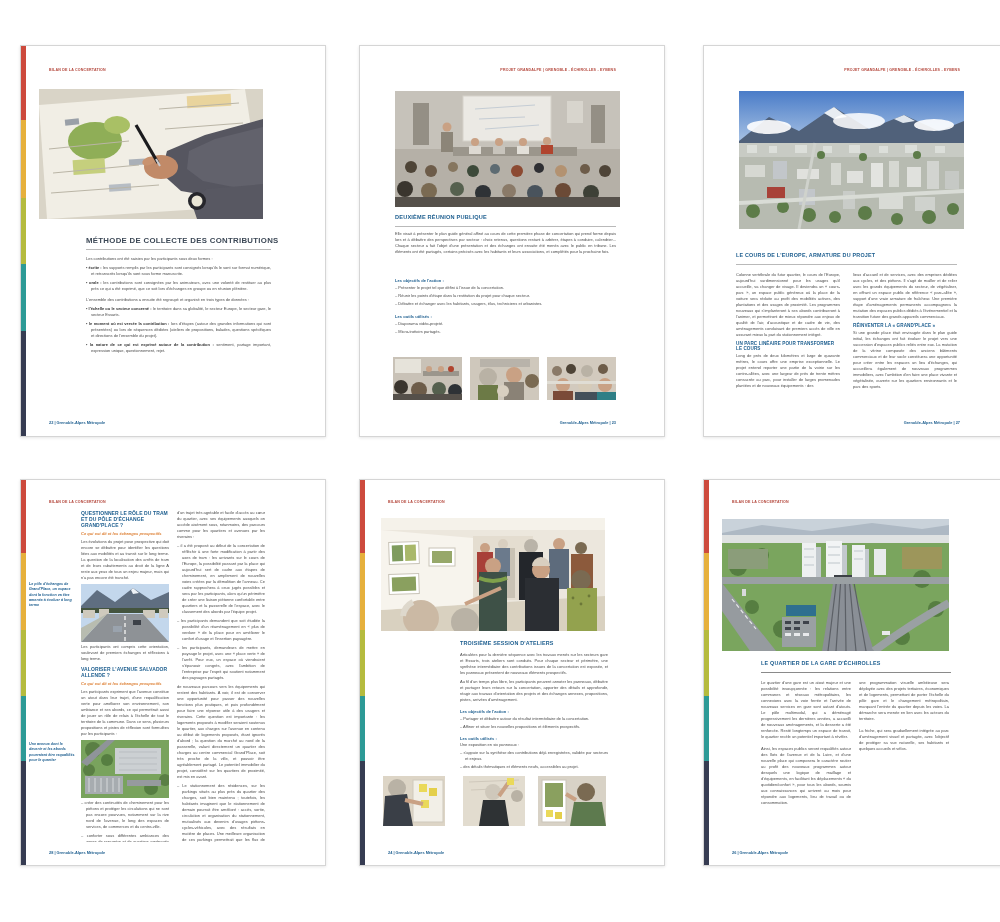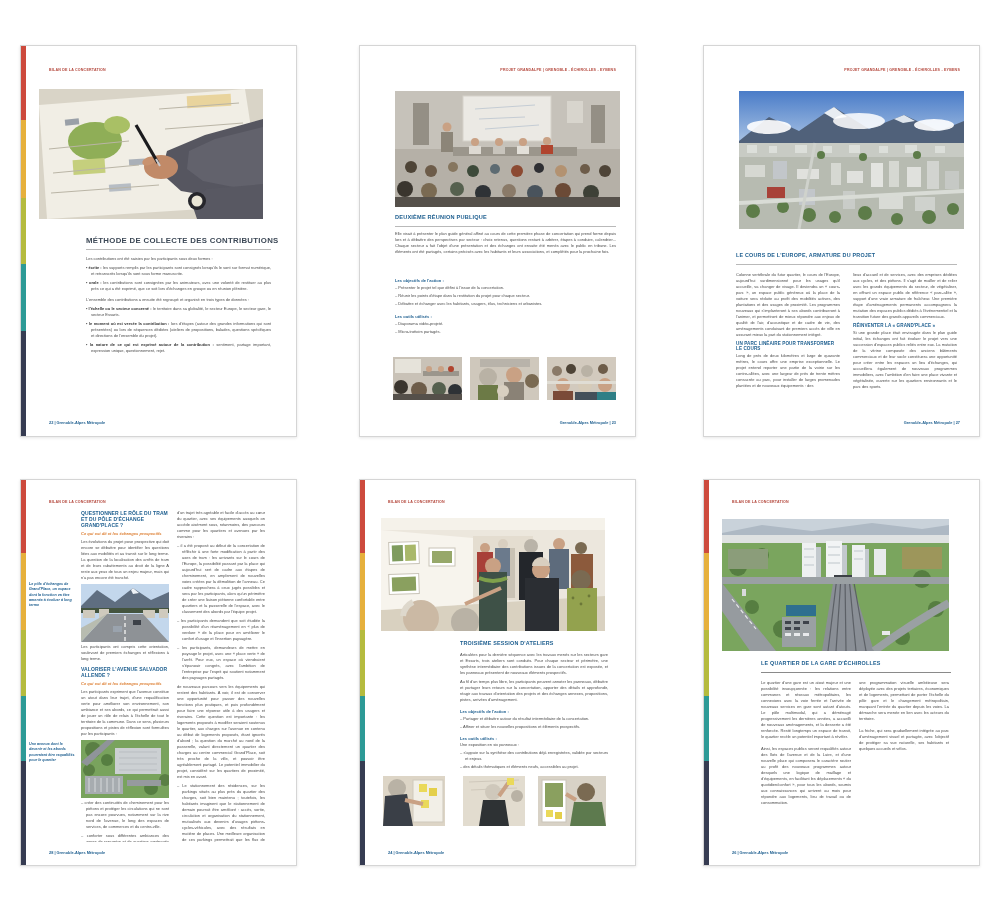--- a/index.html
+++ b/index.html
@@ -1,17 +1,17 @@
 <!DOCTYPE html>
 <html style="--red: #b4473c; --blue: #1d5e8f; --bigtitle: #3c4856; --orange: #dd7f33; --body: #4a4a4a; --border: #d5d5d5;"><head>
 <meta charset="utf-8">
 <style>
   html,body{margin:0;padding:0;background:#ffffff;width:1000px;height:922px;overflow:hidden;
     font-family:"Liberation Sans",sans-serif;}
-  .pg{position:absolute;width:277px;background:#fff;border:1px solid var(--border);
+  .pg{position:absolute;width:306px;background:#fff;border:1px solid var(--border);
     box-shadow:0 1px 3px rgba(0,0,0,.10);box-sizing:border-box;padding-left:8px;}
   .r1{top:45px;height:392px;}
   .r2{top:479px;height:387px;}
   .bar{position:absolute;left:0;top:0;bottom:0;width:5px;display:flex;flex-direction:column;}
   .bar div{width:100%;}
   .hdr{position:absolute;font-size:3.6px;font-weight:bold;letter-spacing:.2px;color:var(--red);
     text-transform:uppercase;}
   .hdr-r{text-align:right;}
   .ph{position:absolute;display:block;}
   .btitle{position:absolute;font-size:7.8px;font-weight:bold;color:var(--bigtitle);

